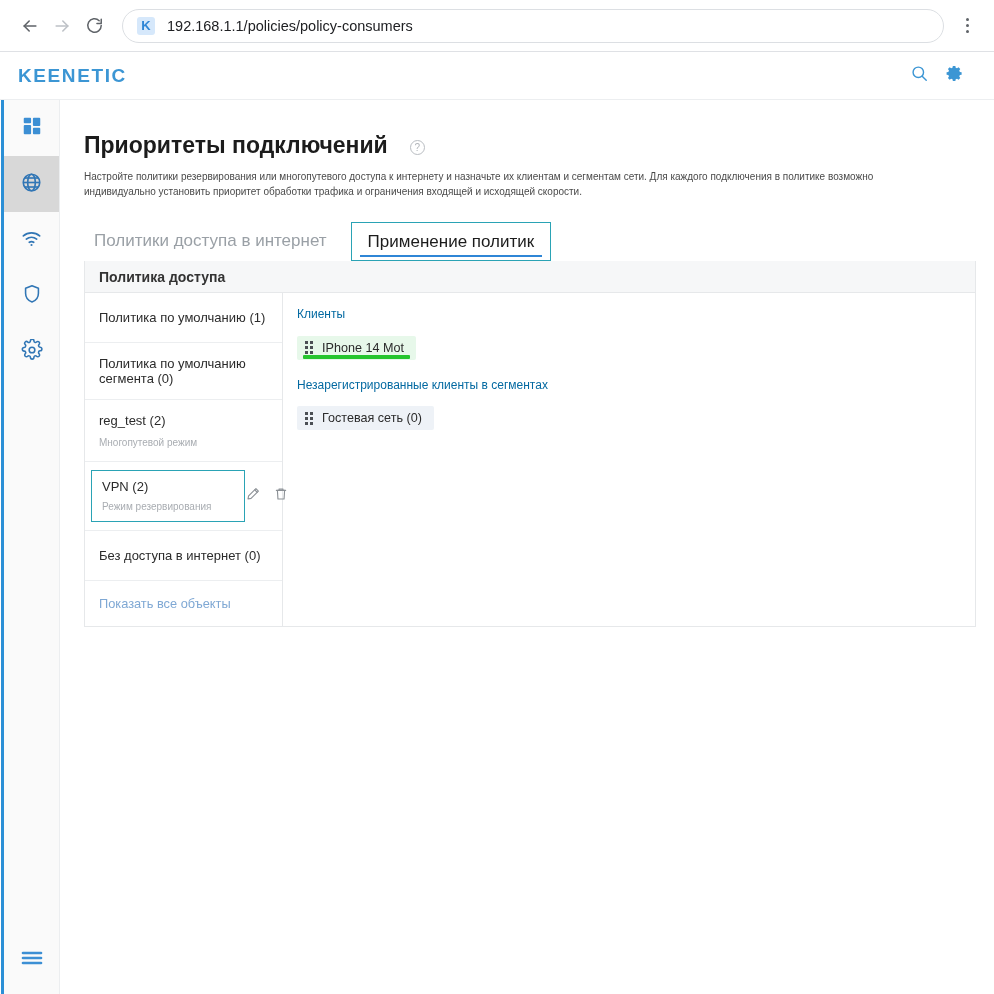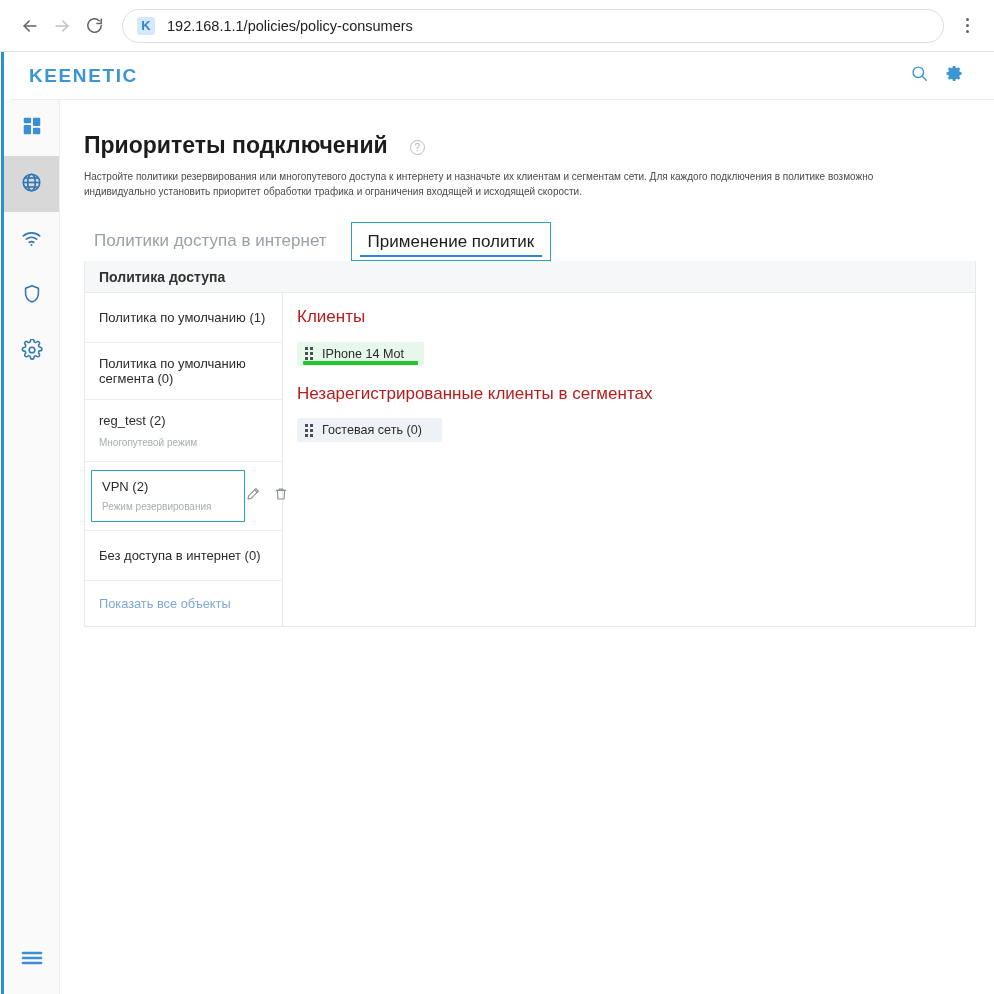--- a/index.html
+++ b/index.html
@@ -76,21 +76,21 @@
     background: #ffffff;
   }
   .blue-edge {
     position: absolute;
     left: 1px; top: 0; bottom: 0;
     width: 3px;
     background: #2b8fd6;
   }
   .app-header {
     position: absolute;
-    left: 11px; right: 0; top: 0;
+    left: 0; right: 0; top: 0;
     height: 48px;
     background: #ffffff;
     border-bottom: 1px solid #eceef0;
     display: flex;
     align-items: center;
     justify-content: space-between;
     padding: 0 30px 0 18px;
   }
   .logo {
     font-size: 19px;
@@ -243,29 +243,29 @@
     padding: 15px 14px;
     font-size: 12.8px;
     color: #7fa8d4;
   }
 
   .assign-pane {
     flex: 1 1 auto;
     padding: 14px 16px 22px 14px;
   }
   .assign-label {
-    font-size: 17px;
-    color: #b91c1c;
+    font-size: 12px;
+    color: #0369a1;
     margin-bottom: 9px;
   }
   .chip {
     display: inline-flex;
     align-items: center;
     gap: 9px;
-    padding: 5px 20px 5px 8px;
+    padding: 5px 12px 5px 8px;
     font-size: 12.6px;
     color: #2b2b2b;
     background: #eef2f7;
     border-radius: 2px;
     position: relative;
   }
   .chip.green {
     background: #e7f8ea;
   }
   .chip.green::after {

